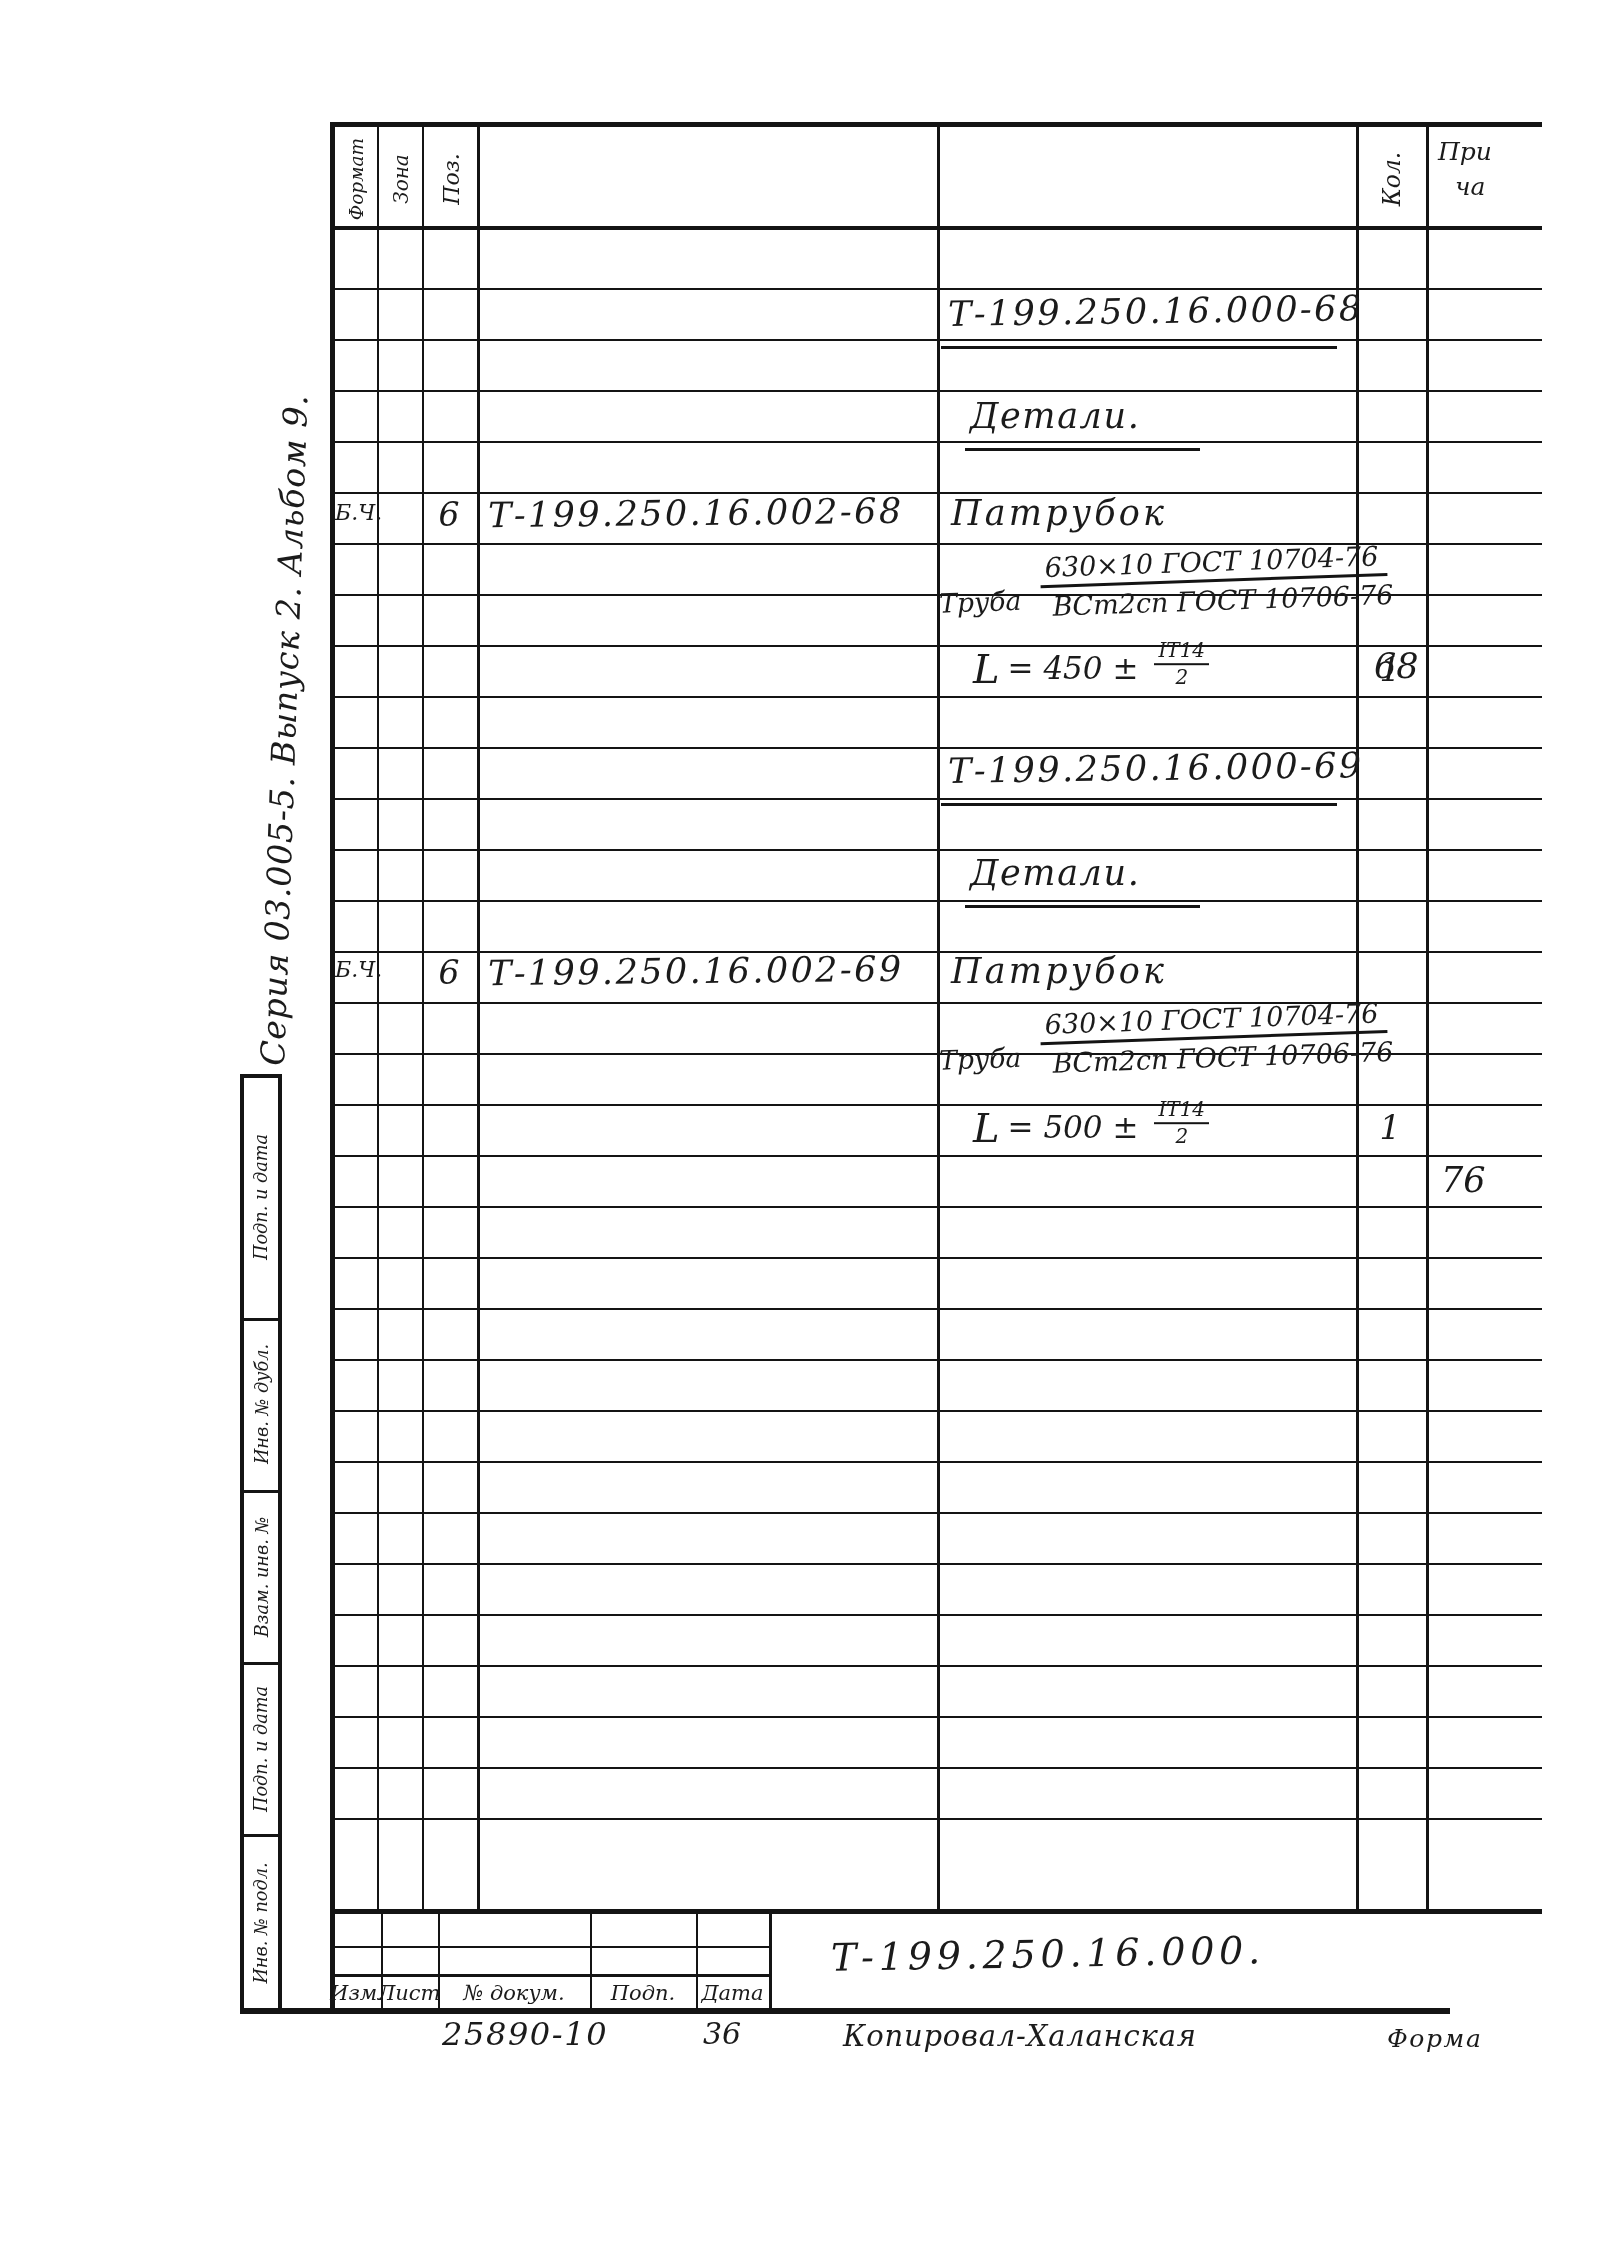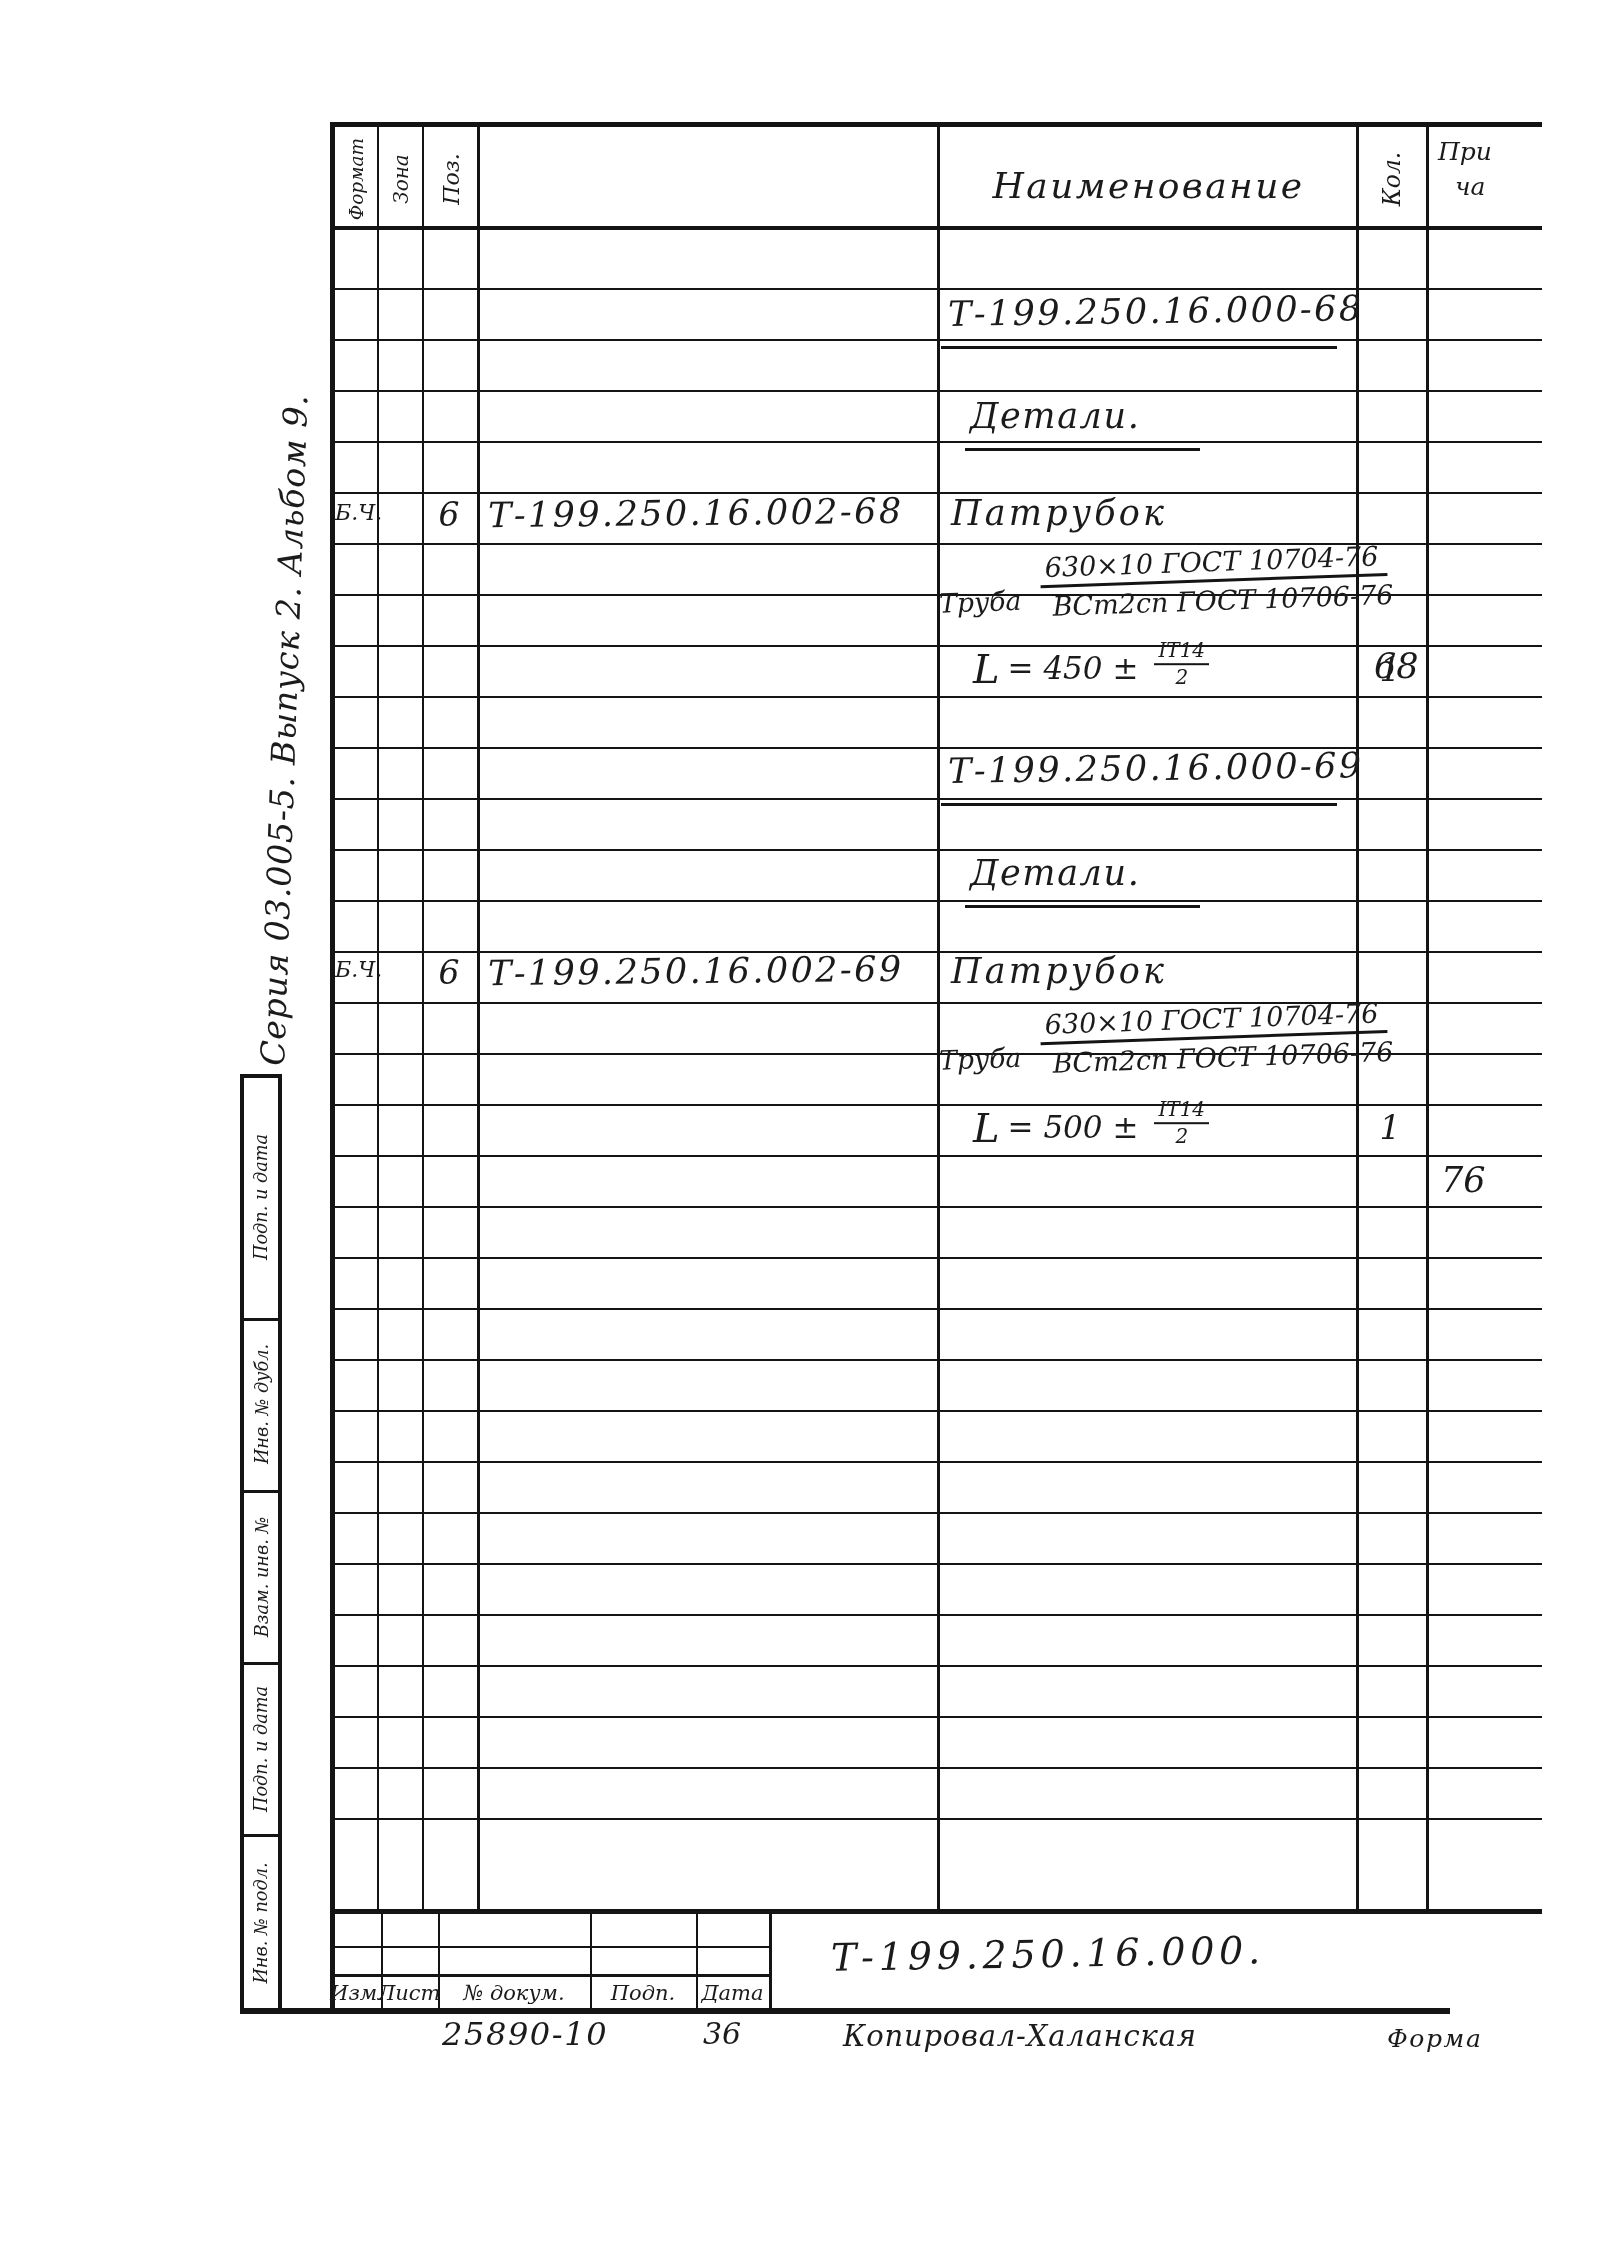--- a/index.html
+++ b/index.html
@@ -48,21 +48,20 @@
 
   <div class="vcell hand" style="left:307px;top:163px;width:97px;height:32px;font-size:18.5px;">
     <span>Формат</span>
   </div>
   <div class="vcell hand" style="left:352px;top:163px;width:97px;height:32px;font-size:20px;">
     <span>Зона</span>
   </div>
   <div class="vcell hand" style="left:402px;top:163px;width:97px;height:32px;font-size:22px;">
     <span>Поз.</span>
   </div>
-  <div class="txt ctr hand" style="left:943px;top:157px;width:411px;height:58px;font-size:36px;letter-spacing:2.4px;">Наименование</div>
   <div class="vcell hand" style="left:1343px;top:163px;width:97px;height:32px;font-size:23.4px;">
     <span>Кол.</span>
   </div>
   <div class="txt hand" style="left:1438px;top:139px;font-size:25px;">При</div>
   <div class="txt hand" style="left:1455px;top:174px;font-size:25px;">ча</div>
 
   <div class="txt hand" style="left:948px;top:293px;font-size:35px;letter-spacing:2.4px;transform:rotate(-0.8deg);">Т-199.250.16.000-68</div>
   <div class="uline" style="left:941px;top:346px;width:396px;"></div>
 
   <div class="txt hand" style="left:970px;top:398px;font-size:35px;letter-spacing:1.6px;">Детали.</div>

